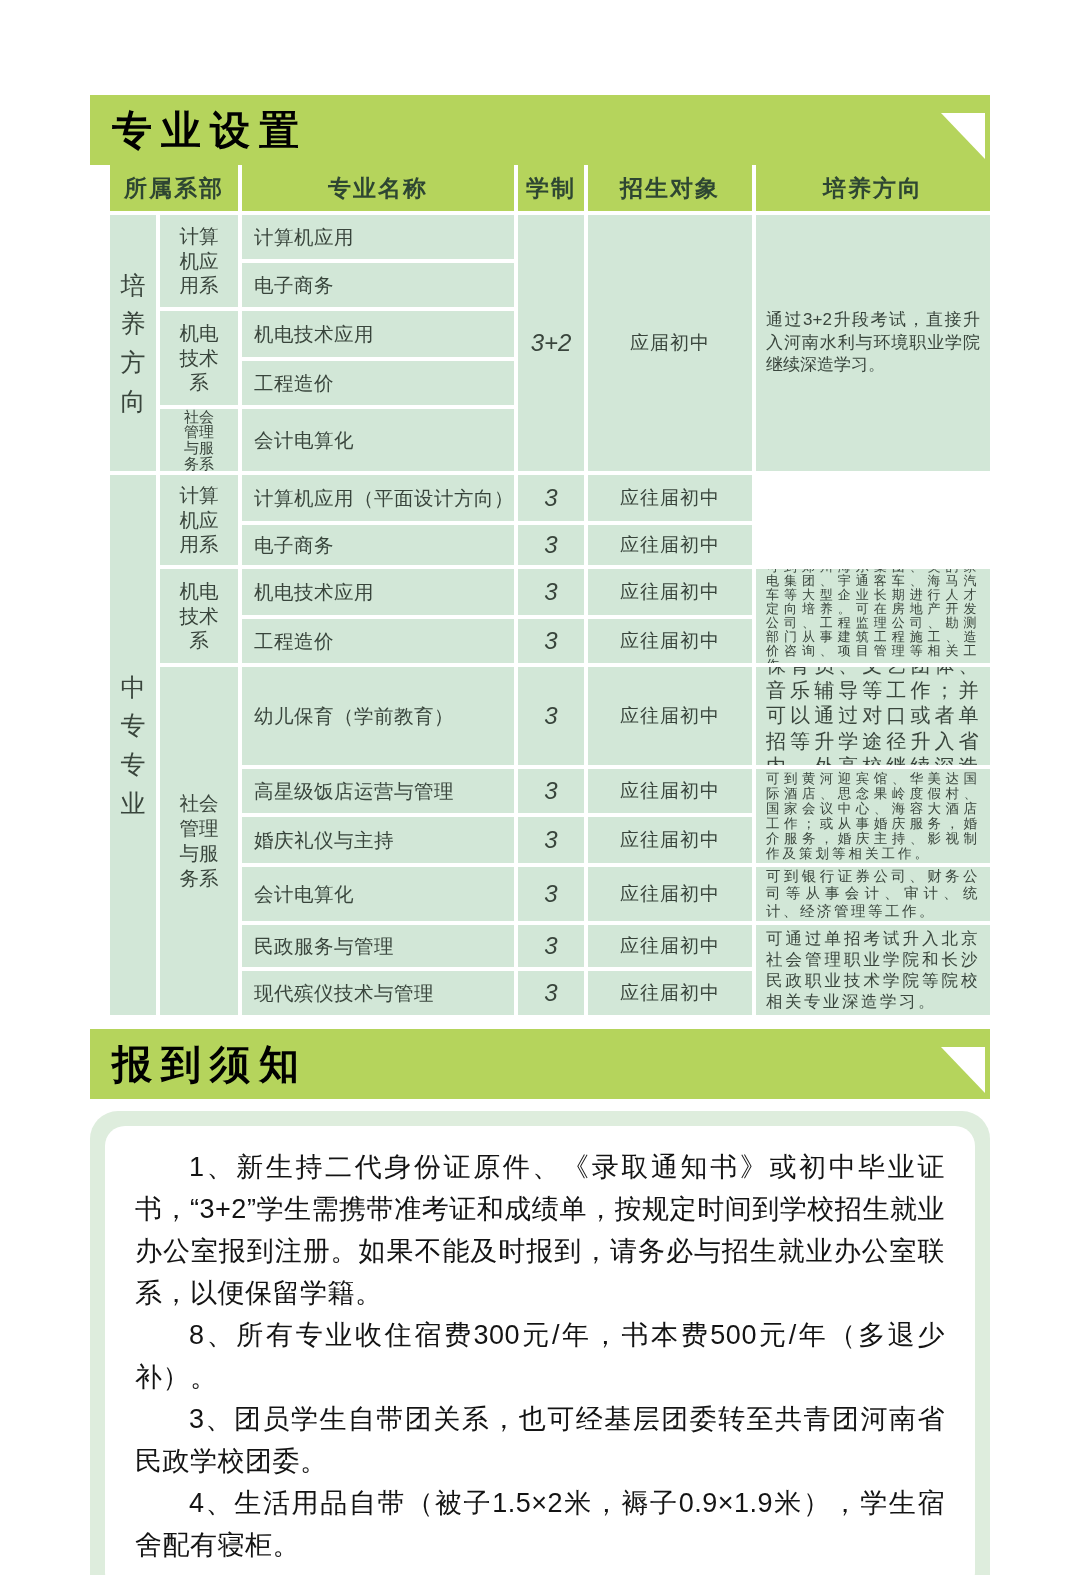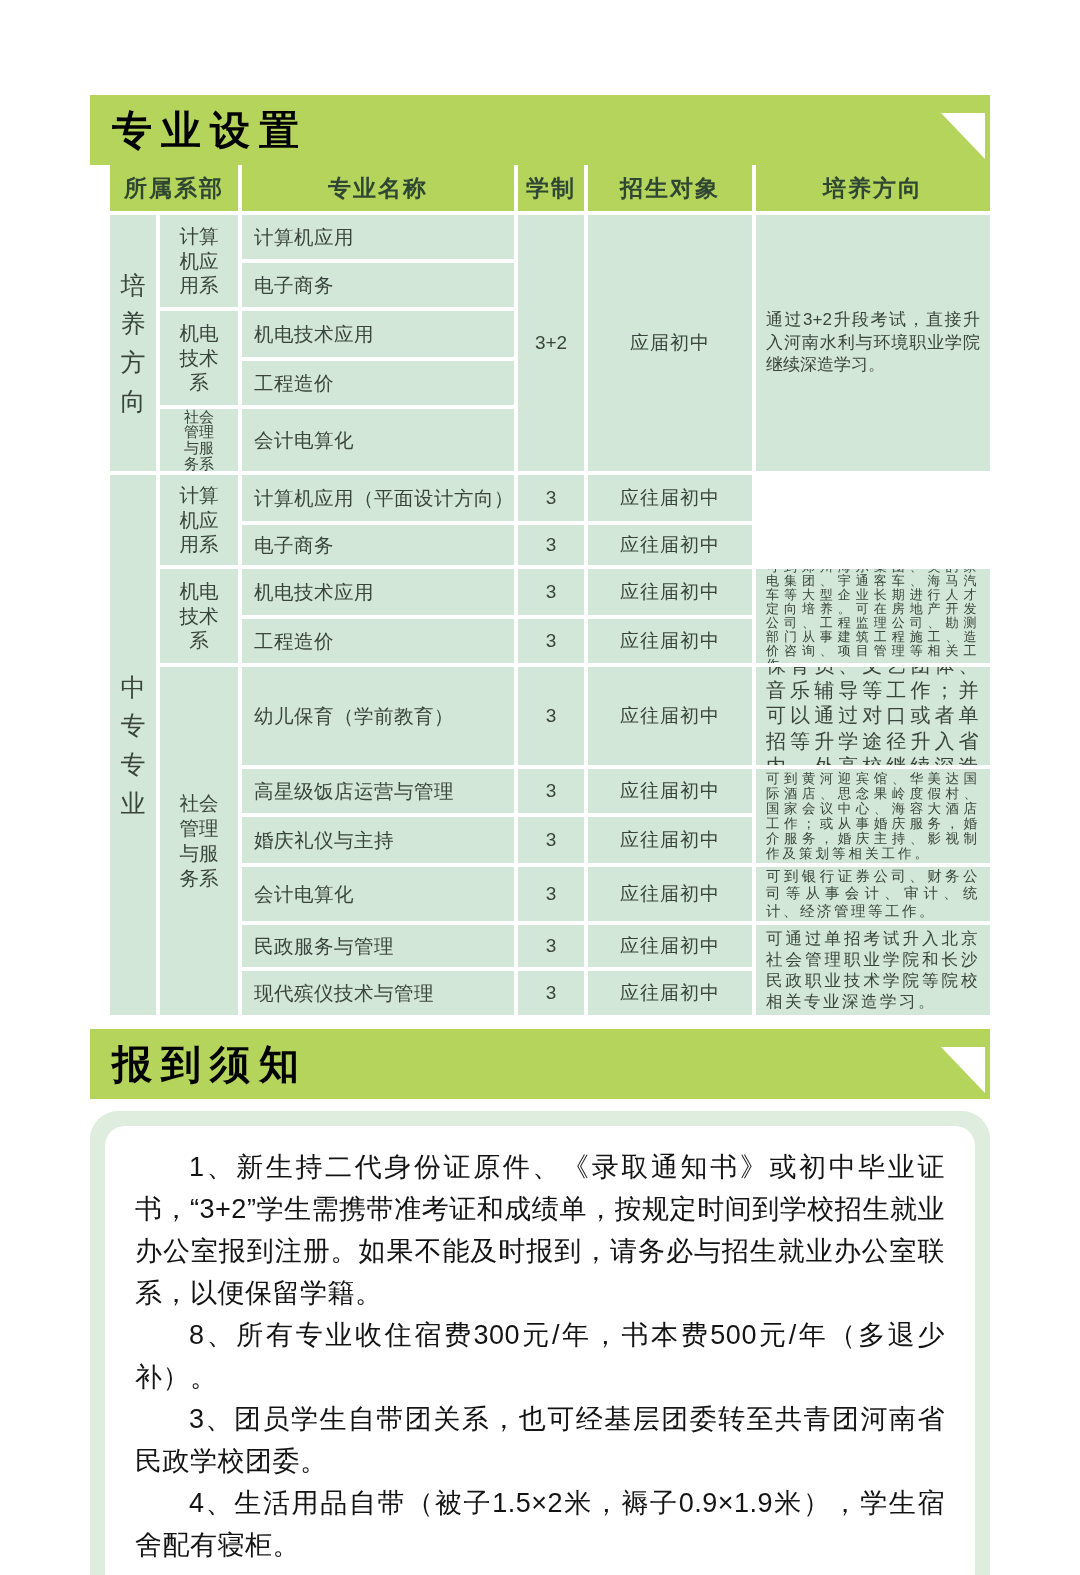--- a/index.html
+++ b/index.html
@@ -31,21 +31,21 @@
     gap:4px;
     padding-left:20px;
   }
   .cell {
     background:#d2e7d7; color:#39453c;
     display:flex; align-items:center; justify-content:center;
     box-sizing:border-box; overflow:hidden;
   }
   .hdr { background:#b5d45c; color:#2e4632; font-weight:bold; font-size:23px; letter-spacing:2px; }
   .major { justify-content:flex-start; padding-left:12px; font-size:19.5px; letter-spacing:0.5px; }
-  .num { font-size:19px; }
+  .num { font-size:24px;font-style:italic; }
   .target { font-size:19px; letter-spacing:1px; }
   .group { font-size:25px; }
   .group span { width:1em; word-break:break-all; line-height:1.55; text-align:center; }
   .dept { font-size:19.5px; }
   .dept span { width:2.05em; word-break:break-all; line-height:1.28; text-align:center; }
   .dept-sm { font-size:15px; }
   .dept-sm span { line-height:1.05; }
   .dir { padding:4px 10px; }
   .dir span { width:100%; text-align:justify; }
   .dir-dz { font-size:17px;align-items:center; }

